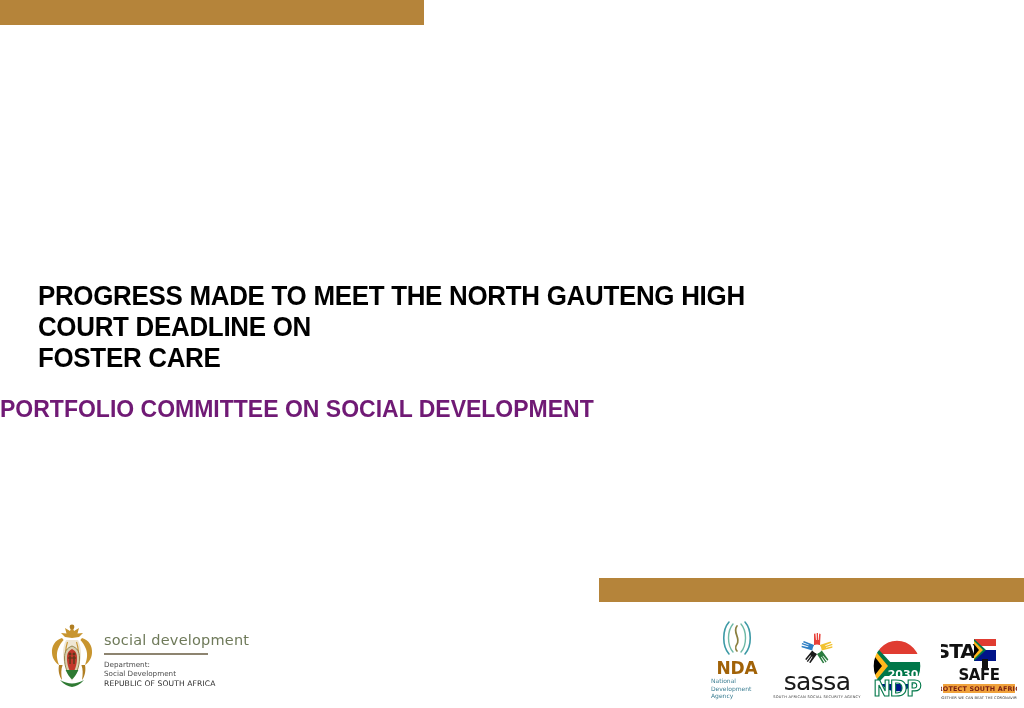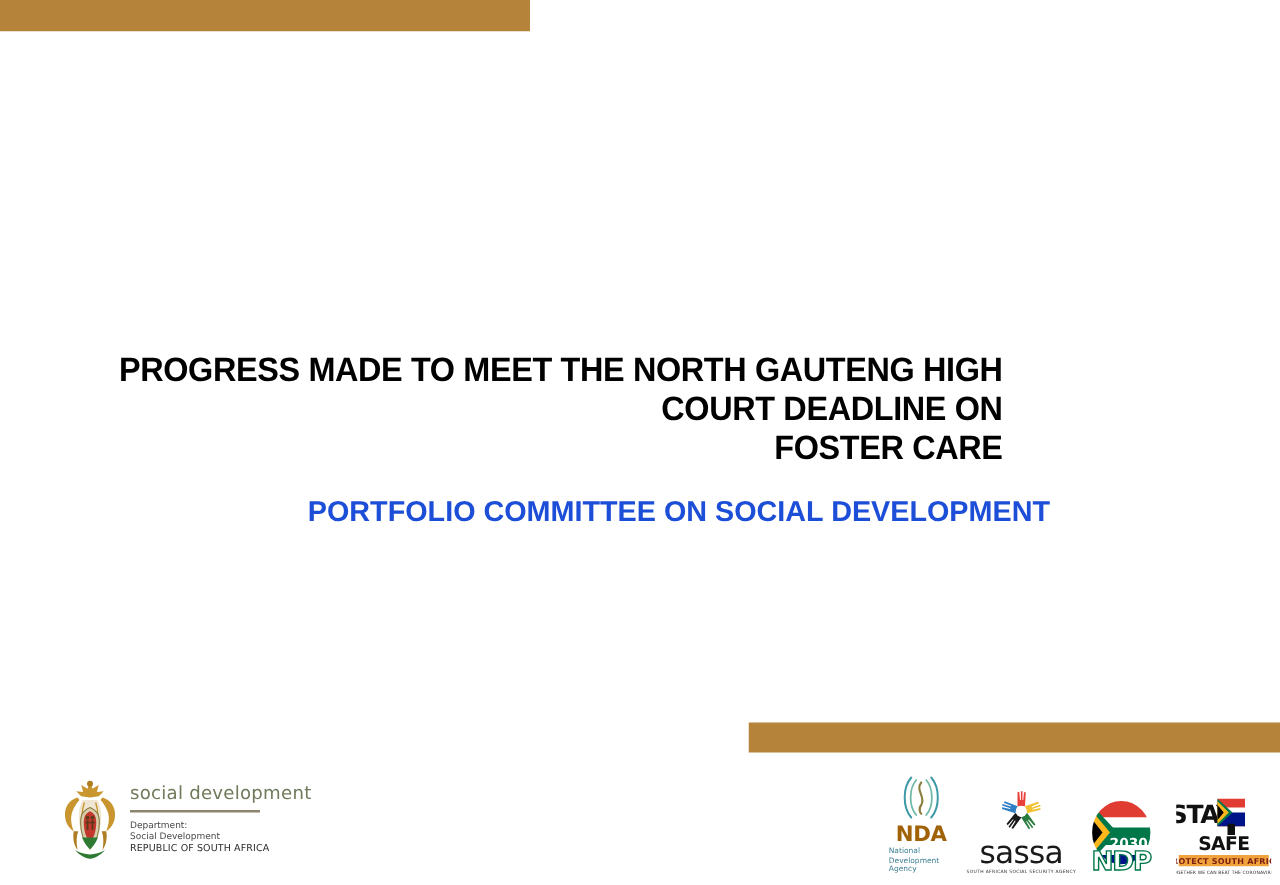--- a/index.html
+++ b/index.html
@@ -35,51 +35,51 @@
     height: 24px;
     background: #b5843a;
   }
 
   
   .title-block {
     position: absolute;
     left: 0;
     top: 281px;
     width: 840px;
-    text-align: right;
+    text-align: left;
   }
   .title-main {
     font-family: "Liberation Sans", sans-serif;
     font-weight: bold;
     font-size: 27px;
     line-height: 31px;
     letter-spacing: -0.3px;
     color: #000000;
     margin: 0 22px;
     transform: scaleX(0.96);
   }
   .title-spacer {
     height: 22px;
   }
   .title-sub {
     font-family: "Liberation Sans", sans-serif;
     font-weight: bold;
     font-size: 23px;
     line-height: 27px;
-    color: #1d4ed8;
+    color: #701a75;
     margin: 0;
   }
 
   
   .dsd-logo {
     position: absolute;
     left: 48px;
     top: 620px;
     display: flex;
-    align-items: center;
+    align-items: flex-end;
   }
   .coat-of-arms {
     width: 48px;
     height: 68px;
     flex: 0 0 48px;
   }
   .dsd-text {
     margin-left: 8px;
     padding-top: 2px;
   }

